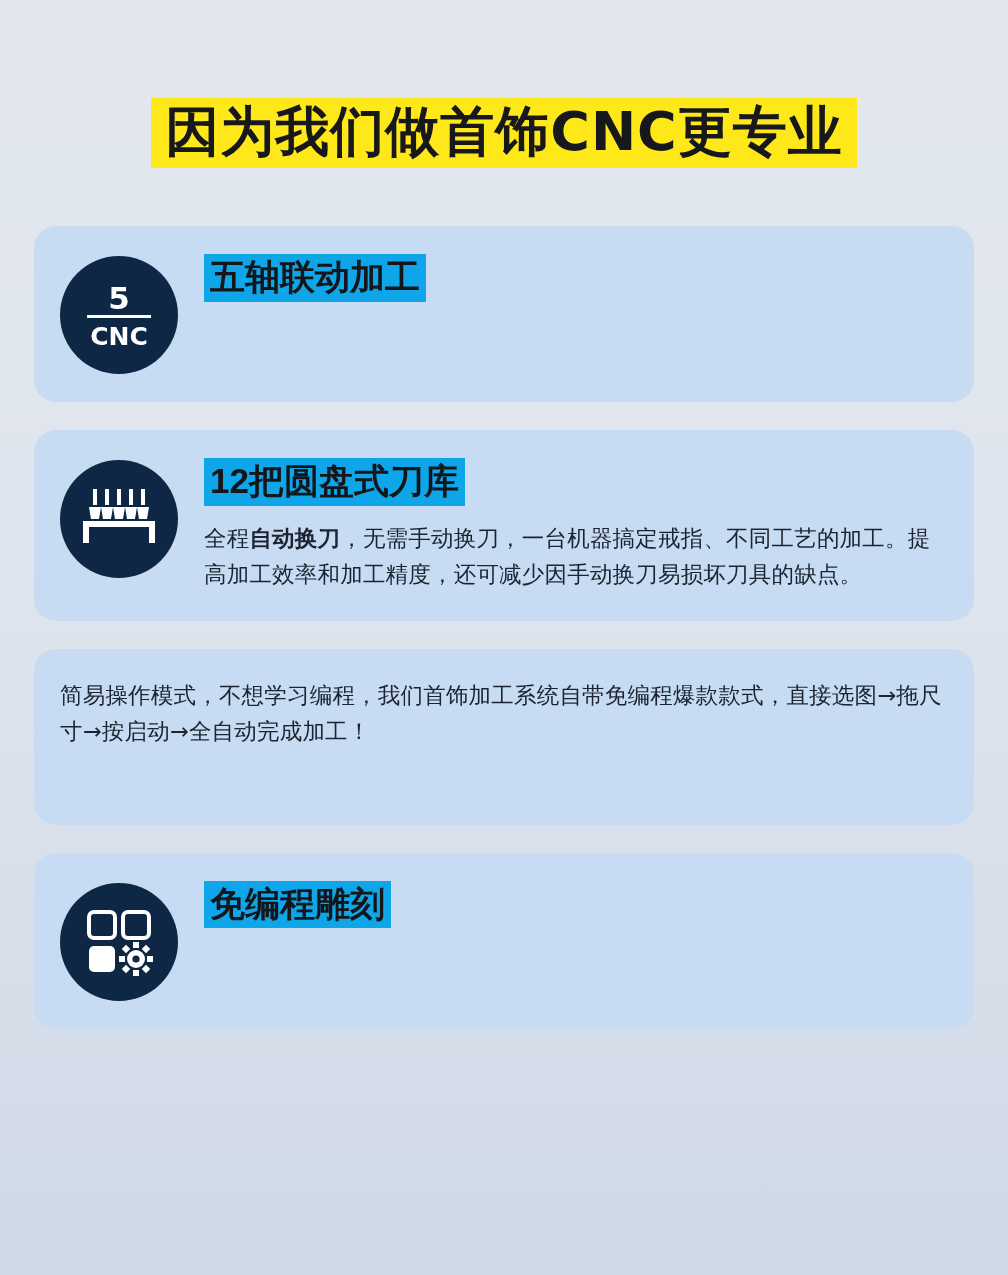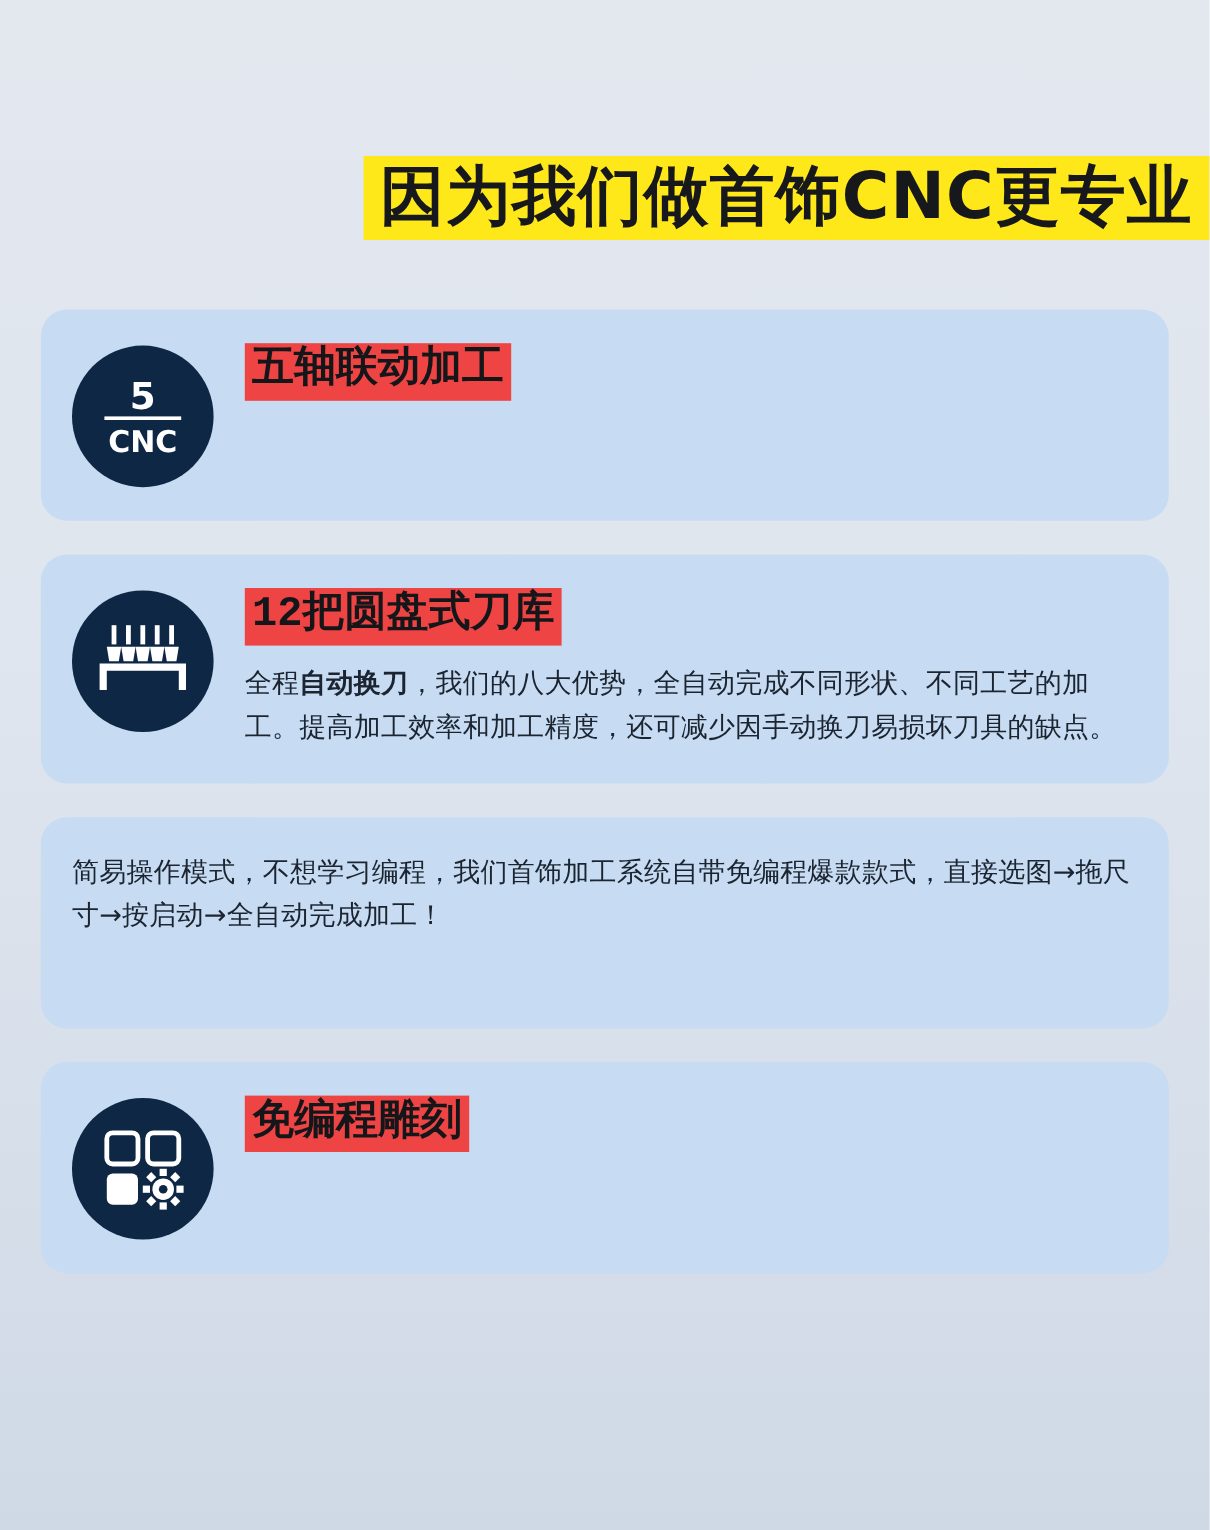--- a/index.html
+++ b/index.html
@@ -23,23 +23,23 @@
   .main-title {
     font-size: 92px;
     line-height: 1;
     font-weight: bold;
     color: #111418;
     letter-spacing: 2px;
     margin: 0;
     font-family: "DejaVu Sans", sans-serif;
   }
   .sub-title-wrap {
-    margin-top: 44px;
+    margin-top: 12px;
     display: flex;
-    justify-content: flex-end;
+    justify-content: center;
   }
   .sub-title {
     display: inline-block;
     background: #ffe81a;
     color: #16181c;
     font-size: 54px;
     font-weight: bold;
     line-height: 1.12;
     padding: 4px 14px 6px 14px;
     letter-spacing: 1px;
@@ -74,27 +74,27 @@
     justify-content: center;
     margin-top: 4px;
     margin-right: 26px;
   }
   .card-body {
     flex: 1 1 auto;
     padding-top: 2px;
   }
   .card-title {
     display: inline-block;
-    background: #ef4444;
+    background: #0ea5e9;
     color: #14161a;
     font-size: 35px;
     font-weight: bold;
     line-height: 1.18;
     padding: 2px 6px 4px 6px;
-    font-family: Liberation Mono, monospace;
+    font-family: Liberation Sans, sans-serif;
     margin: 0 0 14px 0;
   }
   .card-text {
     font-size: 22.5px;
     line-height: 1.62;
     color: #1b2430;
     font-family: "DejaVu Sans", sans-serif;
     letter-spacing: 0.2px;
   }
   .card-text b {
@@ -142,21 +142,21 @@
           <path d="M40 34 h12 l-2 12 h-8 z"></path>
           <path d="M52 34 h12 l-2 12 h-8 z"></path>
           <path d="M64 34 h12 l-2 12 h-8 z"></path>
         </g>
         <path d="M10 48 h72 v22 h-6 v-16 h-60 v16 h-6 z" fill="#ffffff"></path>
       </svg>
     </div>
     <div class="card-body">
       <div class="card-title">12把圆盘式刀库</div>
       <div class="card-text">
-        <span>全程</span><b>自动换刀</b><span>，我们的八大优势，全自动完成不同形状、不同工艺的加工。提高加工效率和加工精度，还可减少因手动换刀易损坏刀具的缺点。</span>
+        <span>全程</span><b>自动换刀</b><span>，无需手动换刀，一台机器搞定戒指、不同工艺的加工。提高加工效率和加工精度，还可减少因手动换刀易损坏刀具的缺点。</span>
       </div>
     </div>
   </div>
 
   <div class="card">
     <div class="card-body">
       <div class="card-text">简易操作模式，不想学习编程，我们首饰加工系统自带免编程爆款款式，直接选图→拖尺寸→按启动→全自动完成加工！</div>
     </div>
   </div>
 

